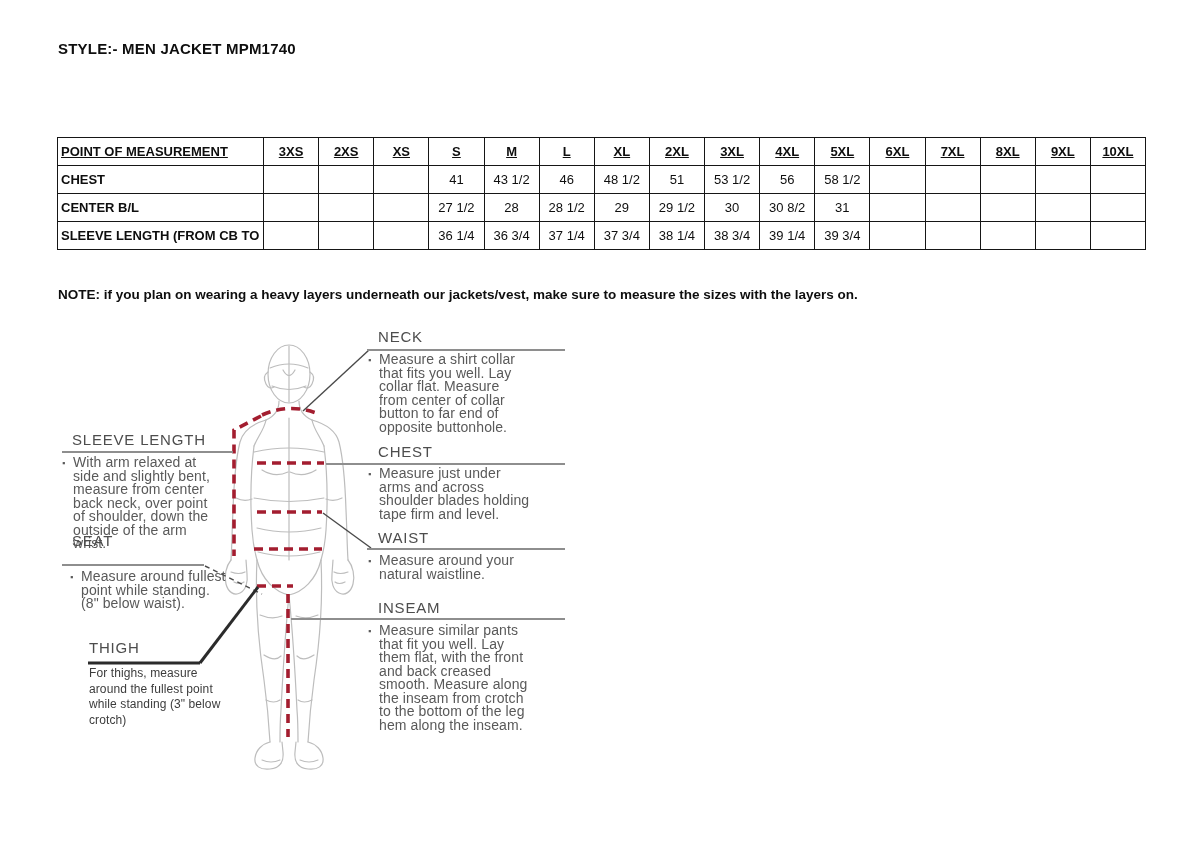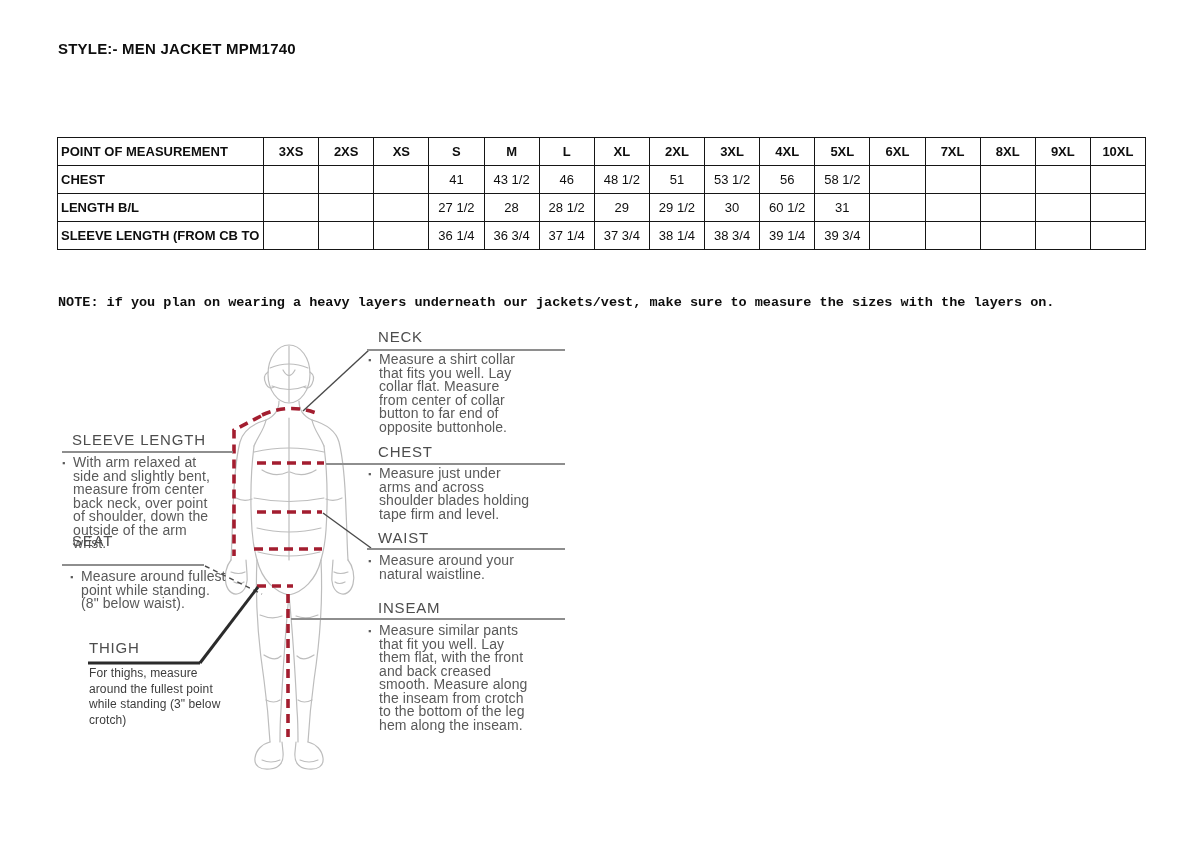--- a/index.html
+++ b/index.html
@@ -8,26 +8,26 @@
   .abs{position:absolute;}
 
   
   .title{top:40px;font-size:15px;font-weight:bold;letter-spacing:.2px;color:#0e0e0e;}
   .title-style{left:58px;text-align:center;}
   .title-code{left:226px;text-align:center;}
 
   
   table.size{position:absolute;left:57px;top:137px;width:1089px;border-collapse:collapse;table-layout:fixed;}
   table.size th,table.size td{border:1.7px solid #161616;height:27px;font-size:13px;text-align:center;padding:0;white-space:nowrap;overflow:hidden;color:#0e0e0e;}
-  table.size th{font-weight:bold;}
+  table.size th{font-weight:bold;text-decoration:underline;}
   table.size th.label-col{width:202px;text-align:left;padding-left:3px;}
   table.size td.label{text-align:left;padding-left:3px;font-weight:bold;}
 
   
-  .note{left:58px;top:295px;font-size:13.5px;font-weight:bold;color:#0e0e0e;font-family:Liberation Mono, monospace;}
+  .note{left:58px;top:287px;font-size:13.5px;font-weight:bold;color:#0e0e0e;}
 
   
   .g-head{position:absolute;font-size:15px;color:#4d4d4d;letter-spacing:.8px;}
   .g-text{position:absolute;font-size:14px;line-height:13.5px;color:#595959;letter-spacing:.1px;}
   .bulleted::before{content:"\25AA";position:absolute;left:-11px;top:1px;font-size:9px;color:#595959;}
   .thigh-text{font-size:12px;line-height:15.5px;color:#3c3c3c;}
 
   svg .wire{stroke:var(--wire);stroke-width:1.2;fill:none;stroke-linecap:round;}
   svg .red{stroke:var(--measure);stroke-width:3.6;fill:none;stroke-dasharray:9 6;}
   svg .lead{stroke:var(--leader);stroke-width:1.4;fill:none;}
@@ -76,31 +76,31 @@
         <td>53 1/2</td>
         <td>56</td>
         <td>58 1/2</td>
         <td></td>
         <td></td>
         <td></td>
         <td></td>
         <td></td>
       </tr>
       <tr>
-        <td class="label">LENGTH B/L</td>
+        <td class="label">CENTER B/L</td>
         <td></td>
         <td></td>
         <td></td>
         <td>27 1/2</td>
         <td>28</td>
         <td>28 1/2</td>
         <td>29</td>
         <td>29 1/2</td>
         <td>30</td>
-        <td>60 1/2</td>
+        <td>30 8/2</td>
         <td>31</td>
         <td></td>
         <td></td>
         <td></td>
         <td></td>
         <td></td>
       </tr>
       <tr>
         <td class="label">SLEEVE LENGTH (FROM CB TO CUFF)</td>
         <td></td>

